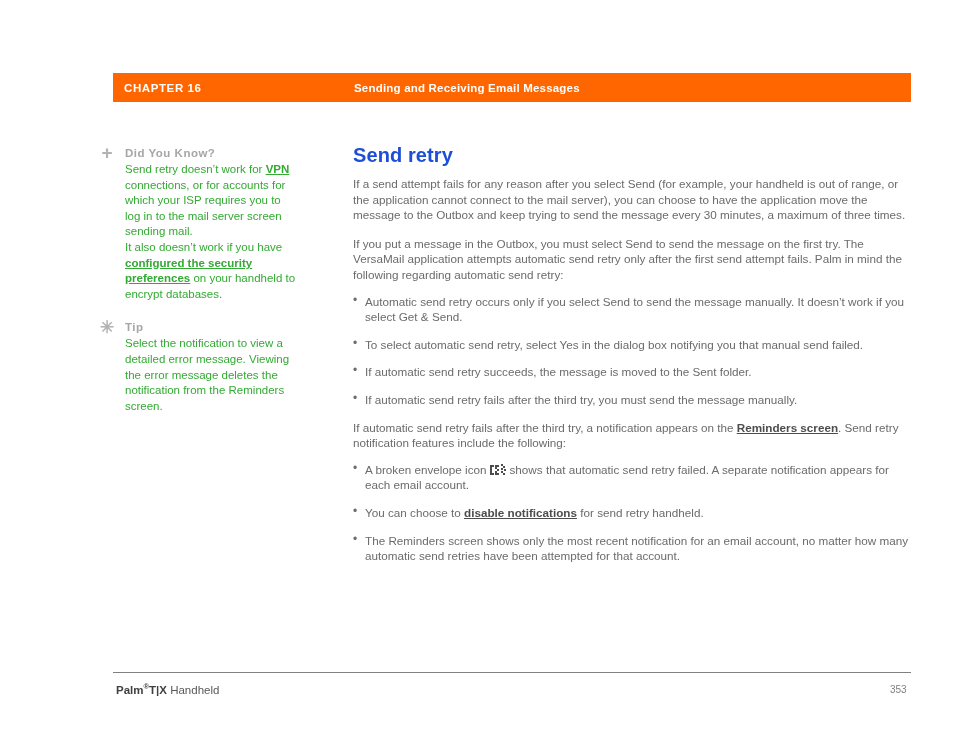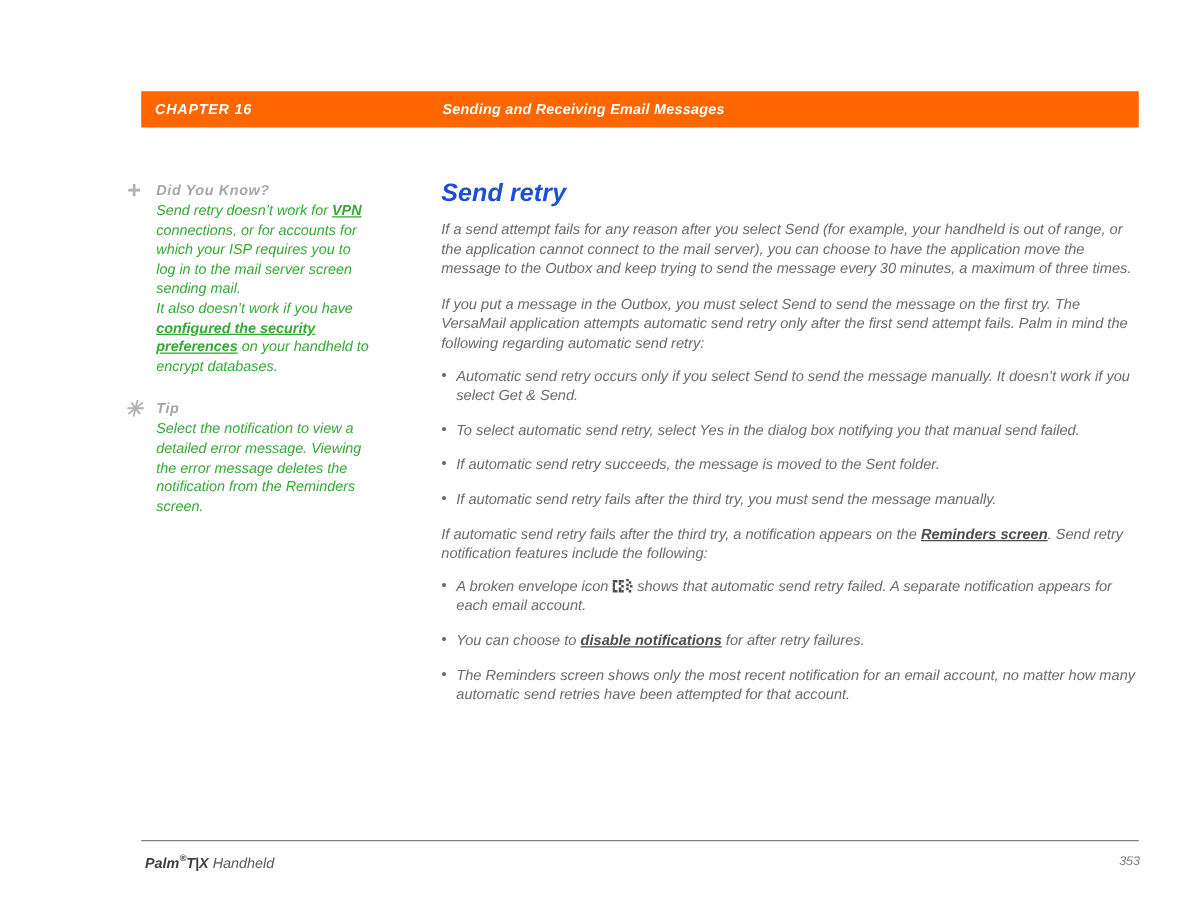--- a/index.html
+++ b/index.html
@@ -11,21 +11,20 @@
     height: 738px;
     background: #ffffff;
     font-family: "Liberation Sans", sans-serif;
     -webkit-font-smoothing: antialiased;
     overflow: hidden;
   }
   .page {
     position: relative;
     width: 954px;
     height: 738px;
-    font-style: italic;
   }
 
   
   .header-bar {
     position: absolute;
     left: 113px;
     top: 73px;
     width: 798px;
     height: 29px;
     background: #ff6600;
@@ -185,21 +184,20 @@
   }
   .footer-left .reg {
     color: #595959;
     font-weight: normal;
   }
   .footer-page {
     position: absolute;
     left: 890px;
     top: 684px;
     width: 22px;
-    text-align: right;
     font-size: 10px;
     color: #808080;
   }
 </style>
 </head>
 <body>
 
 <div class="page">
 
   <div class="header-bar">
@@ -259,21 +257,21 @@
                 <rect x="5" y="9" width="2" height="2"></rect>
                 <rect x="7" y="9" width="2" height="2"></rect>
                 <rect x="11" y="0" width="2" height="2"></rect>
                 <rect x="13" y="2" width="2" height="2"></rect>
                 <rect x="11" y="4" width="2" height="2"></rect>
                 <rect x="14" y="5" width="2" height="2"></rect>
                 <rect x="11" y="7" width="2" height="2"></rect>
                 <rect x="13" y="9" width="2" height="2"></rect>
               </g>
             </svg></span><span>shows that automatic send retry failed. A separate notification appears for each email account.</span></li>
-      <li><span>You can choose to </span><span class="lnk-dark">disable notifications</span><span> for after retry failures.</span></li>
+      <li><span>You can choose to </span><span class="lnk-dark">disable notifications</span><span> for send retry handheld.</span></li>
       <li>The Reminders screen shows only the most recent notification for an email account, no matter how many automatic send retries have been attempted for that account.</li>
     </ul>
 
   </div>
 
   <div class="footer-rule"></div>
   <div class="footer-left"><b>Palm</b><b class="sup">®</b><b>T|X</b><span class="reg"> Handheld</span></div>
   <div class="footer-page">353</div>
 
 </div>

